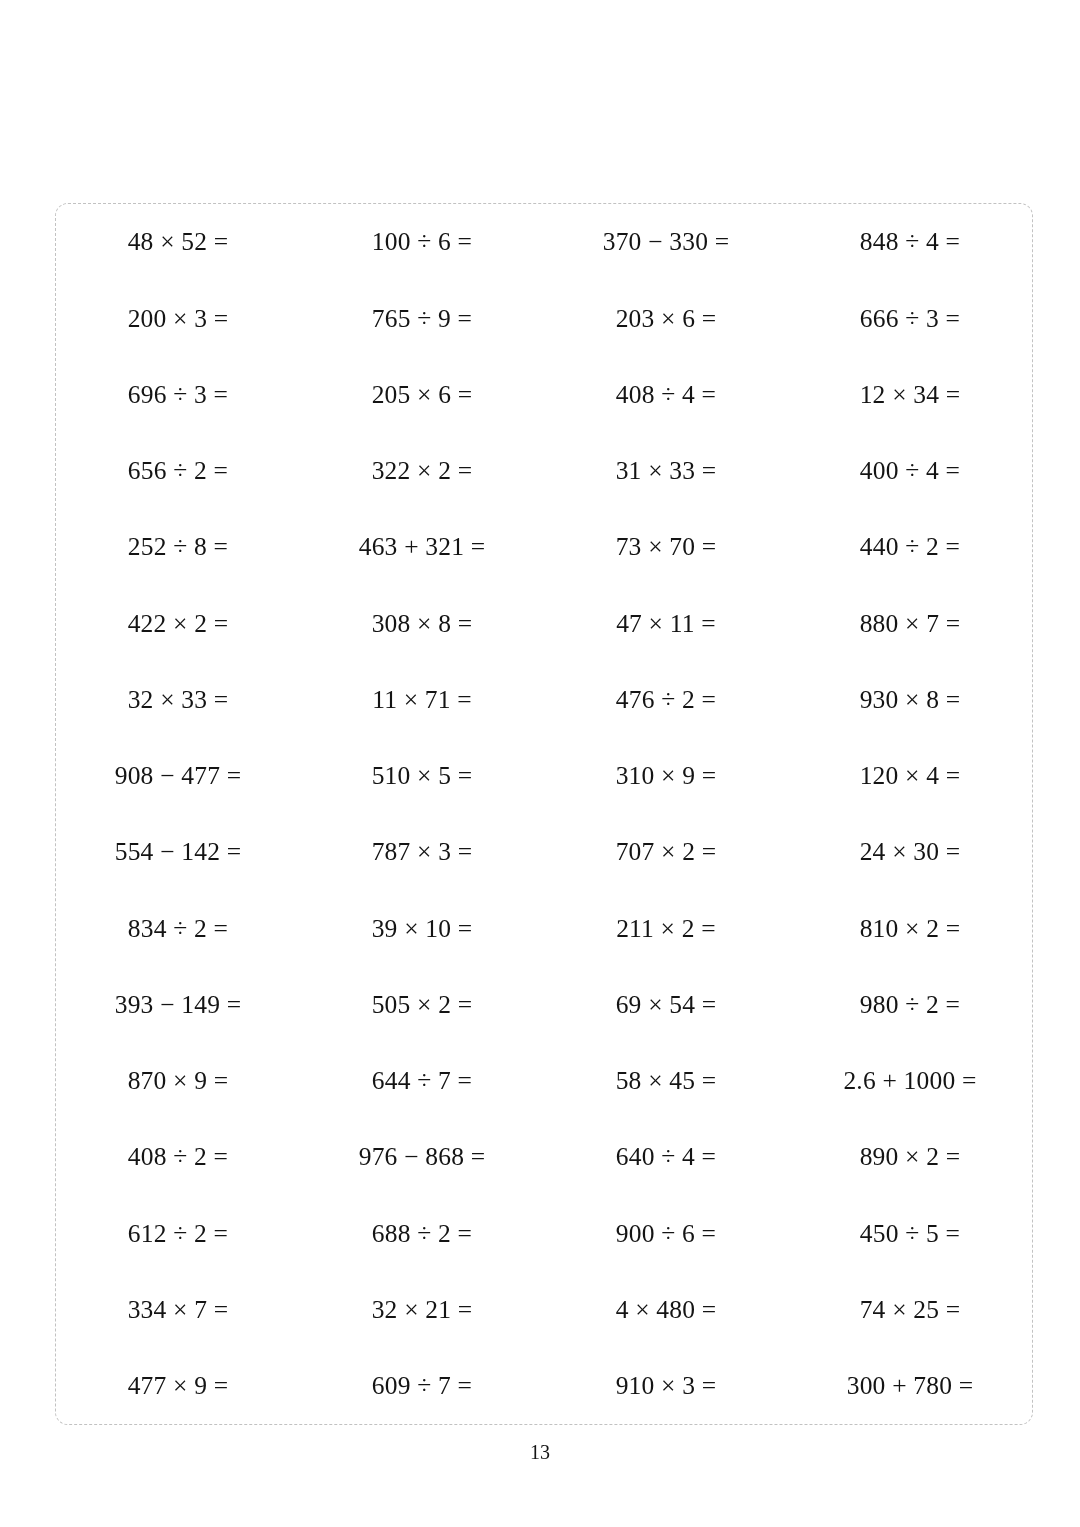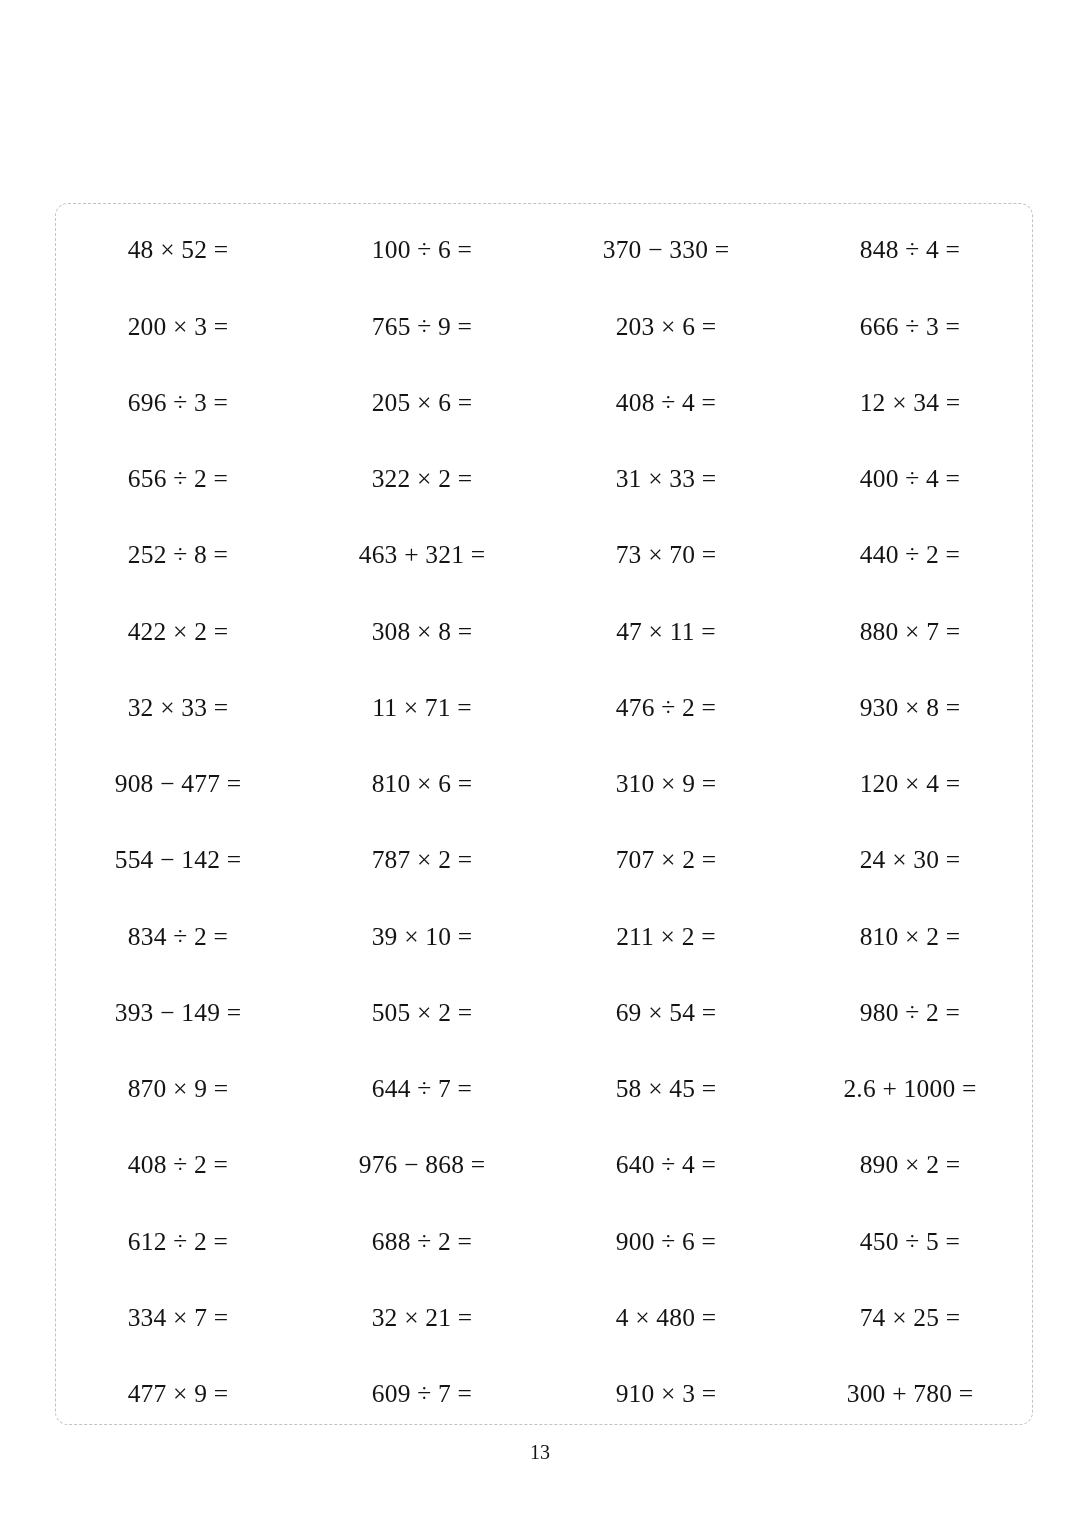--- a/index.html
+++ b/index.html
@@ -31,21 +31,21 @@
     width: 978px;
     height: 1222px;
     box-sizing: border-box;
     border: 1.3px dashed #c2c2c2;
     border-radius: 13px;
   }
 
   #problem-grid {
     position: absolute;
     left: 0;
-    top: 8px;
+    top: 0;
     width: 100%;
     height: 100%;
     display: grid;
     grid-template-columns: repeat(4, 1fr);
     grid-template-rows: repeat(16, 1fr);
     align-items: center;
     justify-items: center;
   }
 
   .problem-cell {
@@ -96,25 +96,25 @@
         <div class="problem-cell">440 ÷ 2 =</div>
         <div class="problem-cell">422 × 2 =</div>
         <div class="problem-cell">308 × 8 =</div>
         <div class="problem-cell">47 × 11 =</div>
         <div class="problem-cell">880 × 7 =</div>
         <div class="problem-cell">32 × 33 =</div>
         <div class="problem-cell">11 × 71 =</div>
         <div class="problem-cell">476 ÷ 2 =</div>
         <div class="problem-cell">930 × 8 =</div>
         <div class="problem-cell">908 − 477 =</div>
-        <div class="problem-cell">810 × 6 =</div>
+        <div class="problem-cell">510 × 5 =</div>
         <div class="problem-cell">310 × 9 =</div>
         <div class="problem-cell">120 × 4 =</div>
         <div class="problem-cell">554 − 142 =</div>
-        <div class="problem-cell">787 × 2 =</div>
+        <div class="problem-cell">787 × 3 =</div>
         <div class="problem-cell">707 × 2 =</div>
         <div class="problem-cell">24 × 30 =</div>
         <div class="problem-cell">834 ÷ 2 =</div>
         <div class="problem-cell">39 × 10 =</div>
         <div class="problem-cell">211 × 2 =</div>
         <div class="problem-cell">810 × 2 =</div>
         <div class="problem-cell">393 − 149 =</div>
         <div class="problem-cell">505 × 2 =</div>
         <div class="problem-cell">69 × 54 =</div>
         <div class="problem-cell">980 ÷ 2 =</div>

